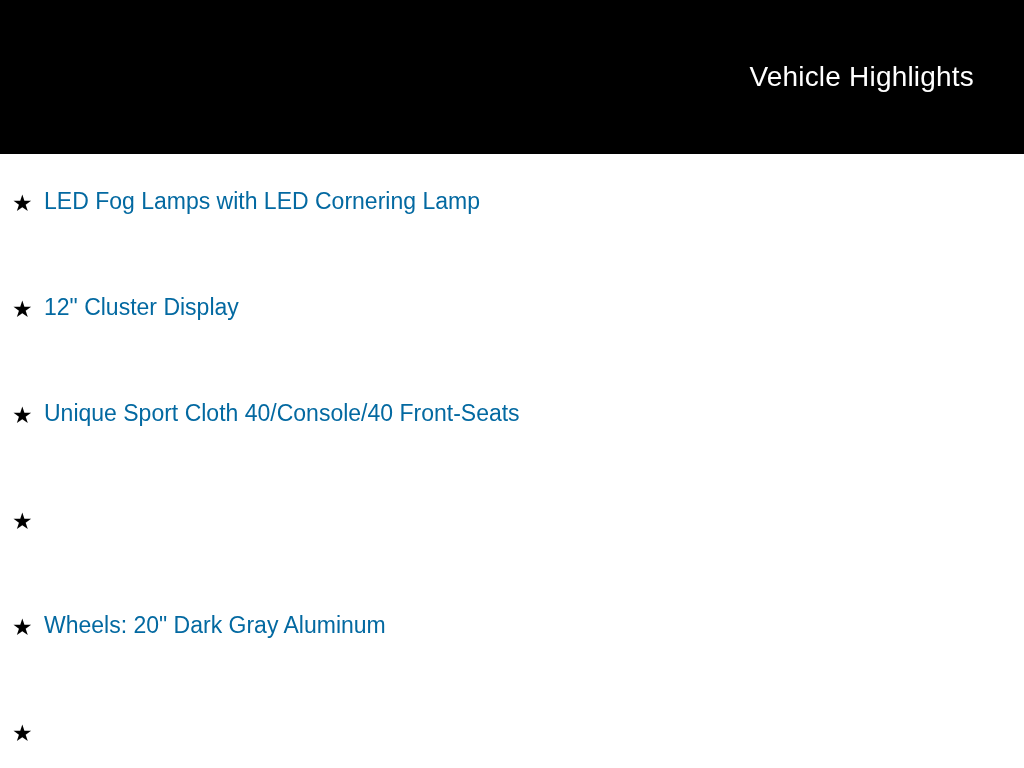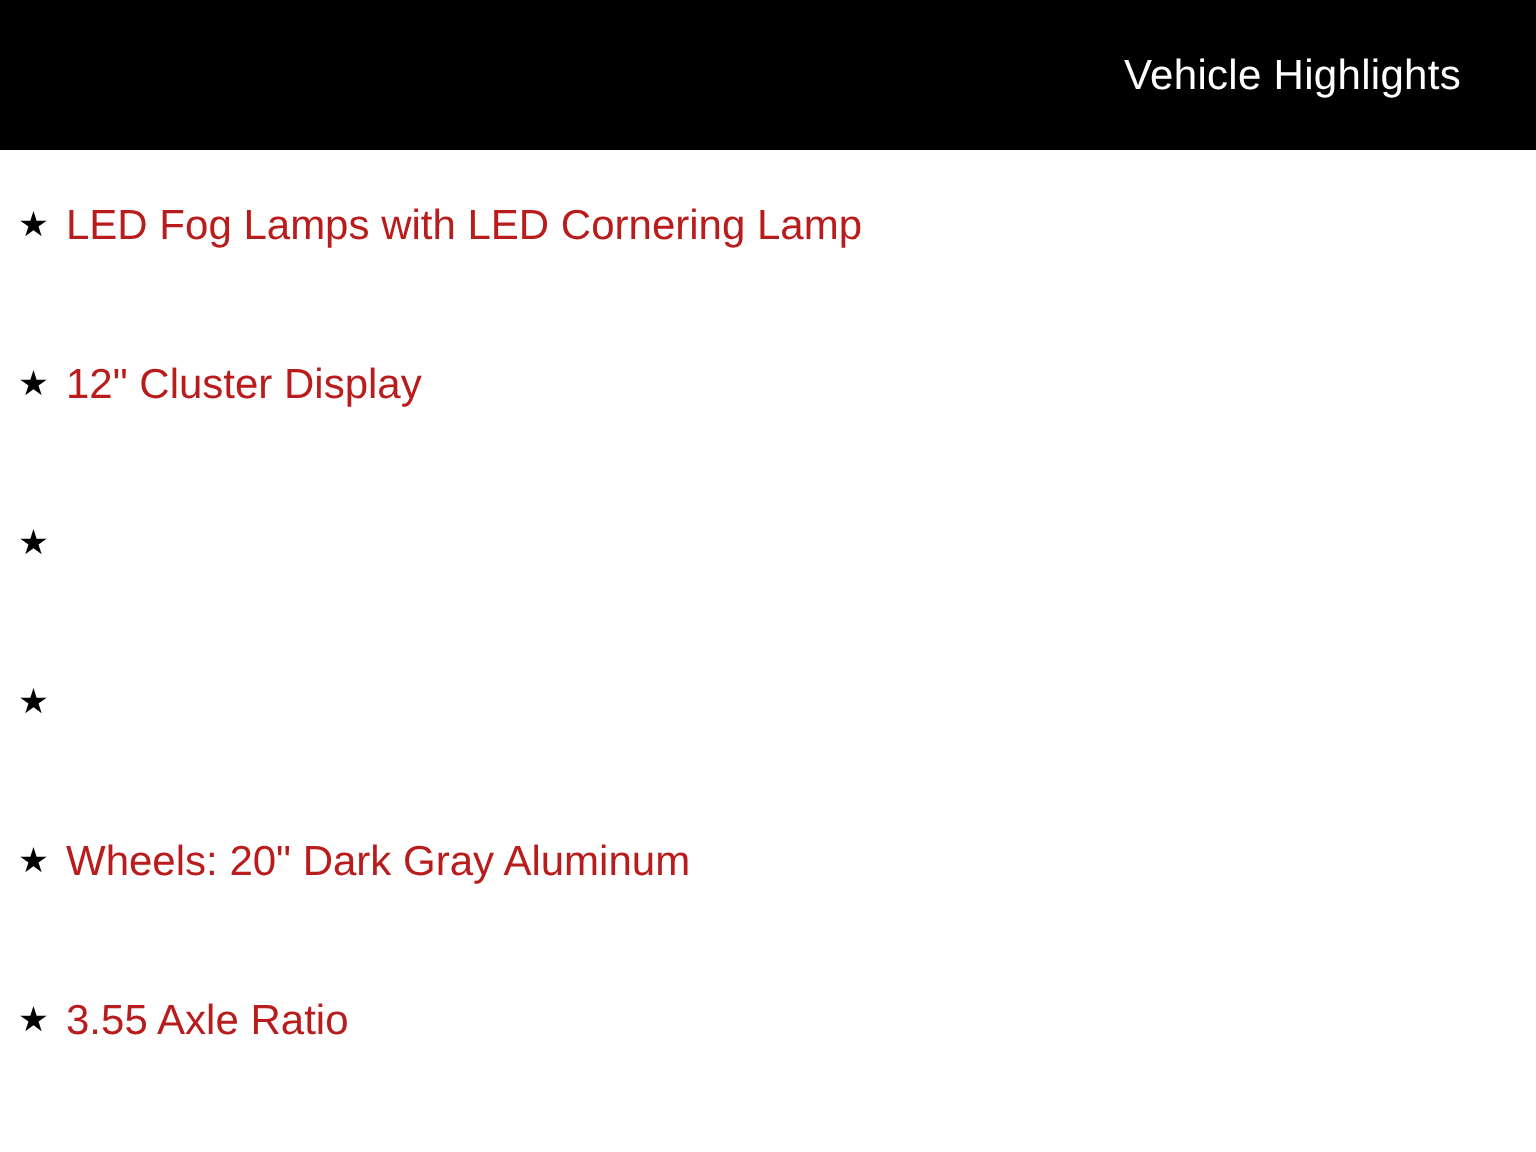--- a/index.html
+++ b/index.html
@@ -14,21 +14,21 @@
     overflow: hidden;
   }
   .page {
     position: relative;
     width: 1024px;
     height: 768px;
     background: #ffffff;
   }
   .header-bar {
     width: 1024px;
-    height: 100px;
+    height: 154px;
     background: #000000;
     display: flex;
     align-items: center;
     justify-content: flex-end;
     box-sizing: border-box;
     padding-right: 50px;
   }
   .header-title {
     color: #ffffff;
     font-size: 28px;
@@ -51,22 +51,22 @@
   }
   .bullet-star {
     font-size: 23px;
     color: #000000;
     line-height: 1;
     width: 32px;
     flex: 0 0 32px;
     padding-top: 2px;
   }
   .highlight-text {
-    font-size: 28px;
-    color: #b91c1c;
+    font-size: 23px;
+    color: #0369a1;
     line-height: 1;
     font-weight: 400;
     white-space: nowrap;
   }
 </style>
 </head>
 <body>
 
 <div class="page">
 
@@ -78,27 +78,27 @@
     <li class="highlight-item">
       <span class="bullet-star">★</span>
       <span class="highlight-text">LED Fog Lamps with LED Cornering Lamp</span>
     </li>
     <li class="highlight-item">
       <span class="bullet-star">★</span>
       <span class="highlight-text">12" Cluster Display</span>
     </li>
     <li class="highlight-item">
       <span class="bullet-star">★</span>
+      <span class="highlight-text">Unique Sport Cloth 40/Console/40 Front-Seats</span>
     </li>
     <li class="highlight-item">
       <span class="bullet-star">★</span>
     </li>
     <li class="highlight-item">
       <span class="bullet-star">★</span>
       <span class="highlight-text">Wheels: 20" Dark Gray Aluminum</span>
     </li>
     <li class="highlight-item">
       <span class="bullet-star">★</span>
-      <span class="highlight-text">3.55 Axle Ratio</span>
     </li>
   </ul>
 
 </div>
 
 </body></html>

